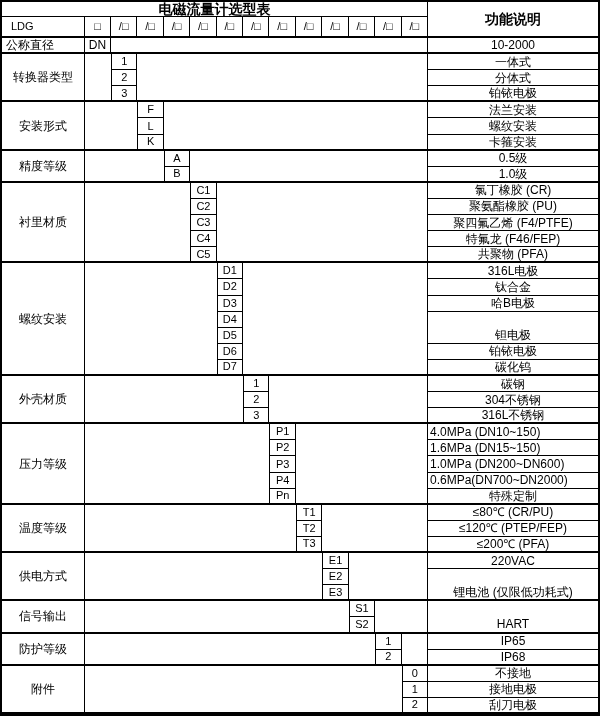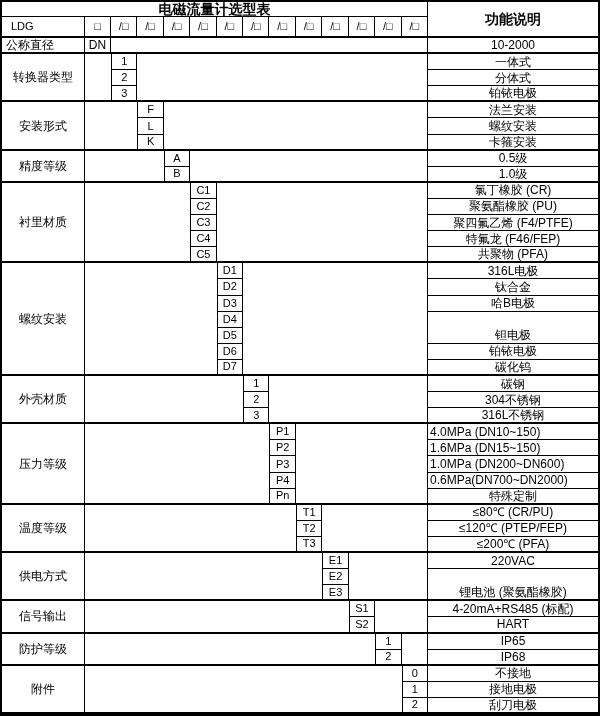--- a/index.html
+++ b/index.html
@@ -149,28 +149,27 @@
   <div class="c desc" style="grid-area:33/15/34/16">≤120℃ (PTEP/FEP)</div>
   <div class="c desc be" style="grid-area:34/15/35/16">≤200℃ (PFA)</div>
 
   <div class="c lbl be" style="grid-area:35/1/38/2">供电方式</div>
   <div class="c lgap be" style="grid-area:35/2/38/11"></div>
   <div class="c code" style="grid-area:35/11/36/12">E1</div>
   <div class="c code" style="grid-area:36/11/37/12">E2</div>
   <div class="c code be" style="grid-area:37/11/38/12">E3</div>
   <div class="c rgap be" style="grid-area:35/12/38/15"></div>
   <div class="c desc" style="grid-area:35/15/36/16">220VAC</div>
-  <div class="c desc be" style="grid-area:37/15/38/16">锂电池 (聚氨酯橡胶)</div>
+  <div class="c desc be" style="grid-area:37/15/38/16">锂电池 (仅限低功耗式)</div>
 
   <div class="c lbl be" style="grid-area:38/1/40/2">信号输出</div>
   <div class="c lgap be" style="grid-area:38/2/40/12"></div>
   <div class="c code" style="grid-area:38/12/39/13">S1</div>
   <div class="c code be" style="grid-area:39/12/40/13">S2</div>
   <div class="c rgap be" style="grid-area:38/13/40/15"></div>
-  <div class="c desc" style="grid-area:38/15/39/16">4-20mA+RS485 (标配)</div>
   <div class="c desc be" style="grid-area:39/15/40/16">HART</div>
 
   <div class="c lbl be" style="grid-area:40/1/42/2">防护等级</div>
   <div class="c lgap be" style="grid-area:40/2/42/13"></div>
   <div class="c code" style="grid-area:40/13/41/14">1</div>
   <div class="c code be" style="grid-area:41/13/42/14">2</div>
   <div class="c rgap be" style="grid-area:40/14/42/15"></div>
   <div class="c desc" style="grid-area:40/15/41/16">IP65</div>
   <div class="c desc be" style="grid-area:41/15/42/16">IP68</div>
 

